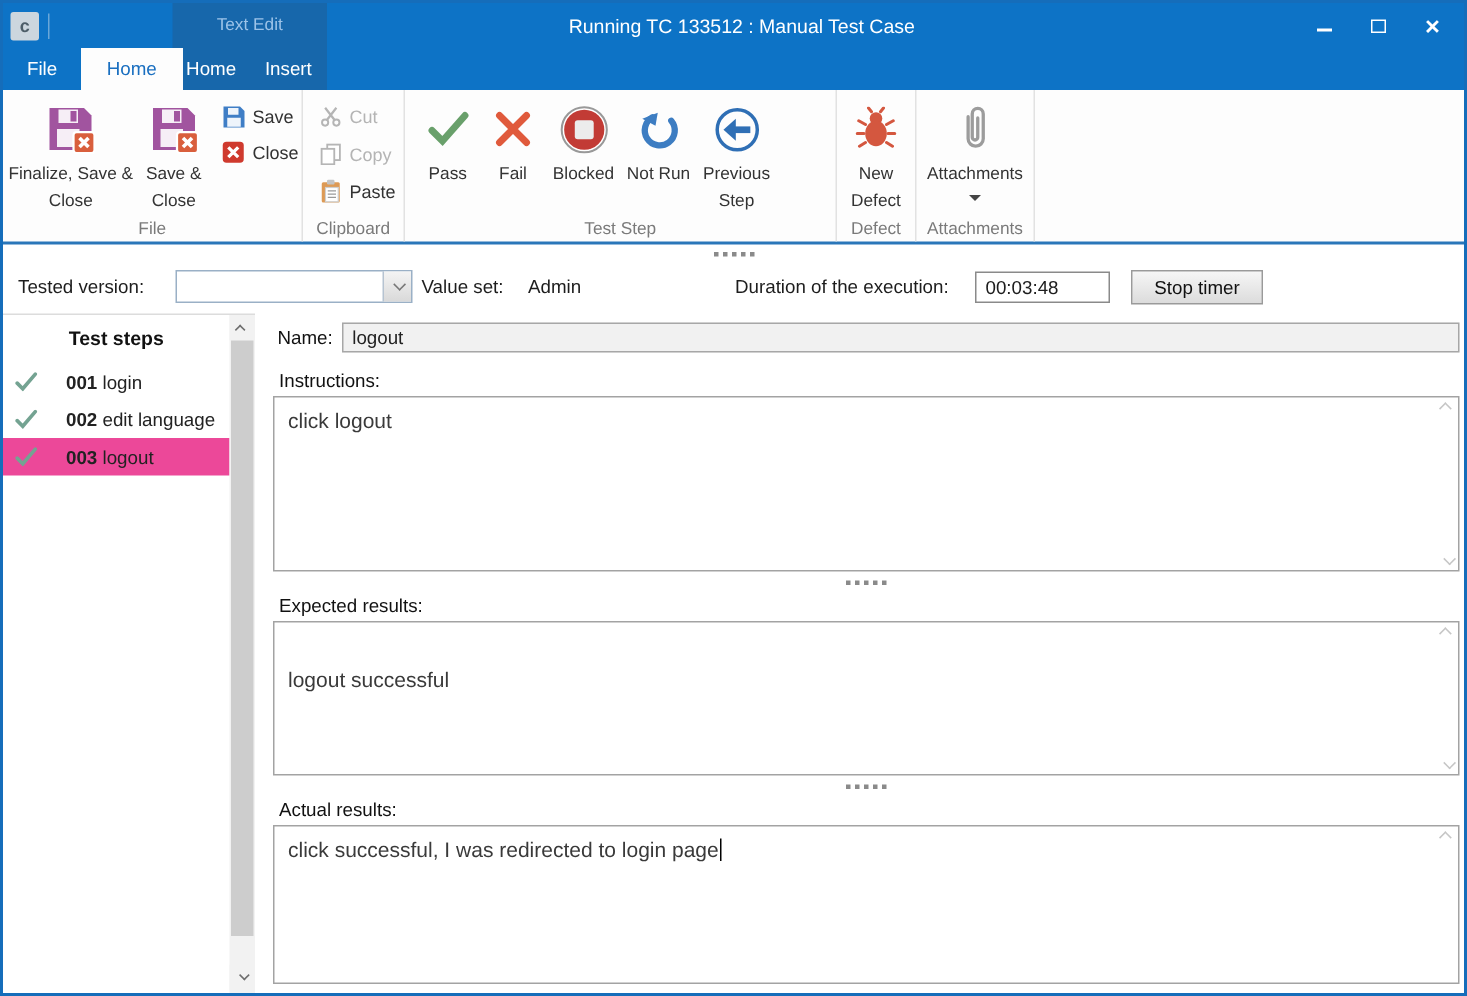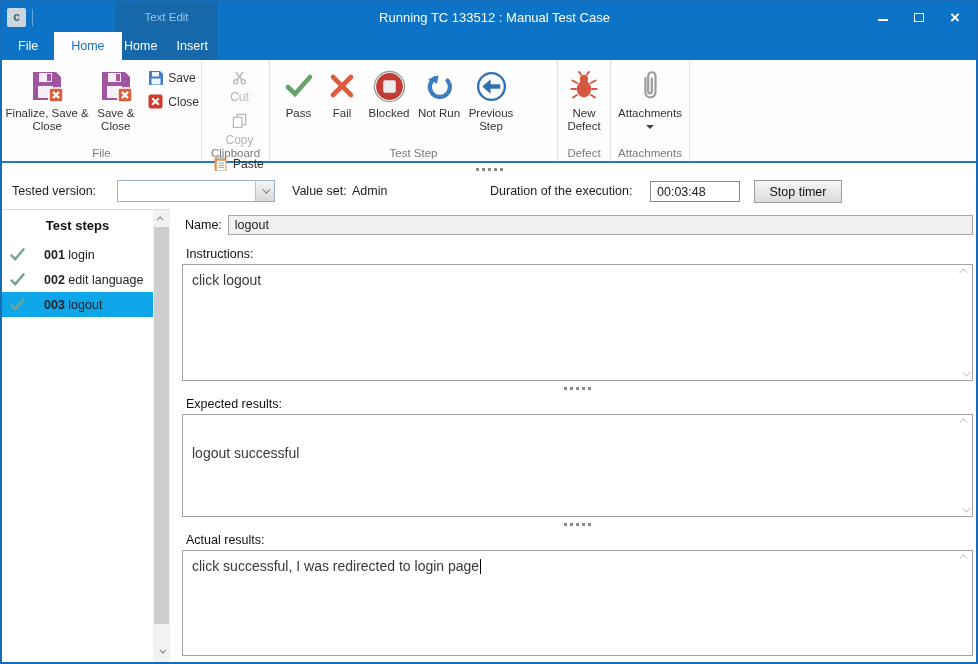--- a/index.html
+++ b/index.html
@@ -32,26 +32,26 @@
   .tabrow { position:absolute; left:0; top:30px; height:28px; display:flex; }
   .tab { padding:0 16px; display:flex; align-items:center; color:#fff; font-size:12.5px; }
   .tab.active { background:#fdfdfd; color:#1a6fc0; padding:0 17px; }
   
   .ribbon { height:103px; background:#fdfdfd; border-bottom:2px solid #2a76b9; display:flex; }
   .rgroup { position:relative; height:100%; border-right:1px solid #e2e2e2; padding:4px 2px 16px 2px; }
   .rgroup-label { position:absolute; left:0; right:0; bottom:2px; text-align:center;
     color:#7a7a7a; font-size:11.5px; }
   .bigbtns { display:flex; height:100%; align-items:flex-start; }
   .bigbtn { display:flex; flex-direction:column; align-items:center; padding-top:4px;
-    font-size:11.5px; color:#333; text-align:center; line-height:13px; cursor:default; }
+    font-size:11.5px; color:#333; text-align:center; line-height:18px; cursor:default; }
   .bigbtn .bicon { height:36px; display:flex; align-items:center; justify-content:center; margin-bottom:3px; }
   .bigbtn.disabled { color:#b4b4b4; }
   .smallcol { display:flex; flex-direction:column; gap:7px; padding-top:5px;justify-content:space-between; }
   .smallbtn { display:flex; align-items:center; gap:4px; font-size:12px; color:#333; cursor:default; }
-  .smallbtn.disabled { color:#b4b4b4;flex-direction:column; }
+  .smallbtn.disabled { color:#b4b4b4; }
   .smallbtn .sicon { width:17px; height:17px; display:flex; align-items:center; justify-content:center; }
   .drop-arrow { width:0; height:0; border-left:4px solid transparent; border-right:4px solid transparent;
     border-top:4px solid #444; margin-top:5px; }
   
   .dots { display:flex; justify-content:center; align-items:center; gap:3px; }
   .dots i { width:3px; height:3px; background:#8a8a8a; display:block; }
   .dots-row { height:12px; }
   
   .toolbar { position:relative; height:34px; font-size:12.5px; color:#1d1d1d; }
   .toolbar .lbl { position:absolute; top:9px; }
@@ -68,21 +68,21 @@
   .stop-btn { position:absolute; left:752px; top:5px; width:88px; height:23px;
     background:linear-gradient(#f6f6f6,#dcdcdc); border:1px solid #9a9a9a;
     display:flex; align-items:center; justify-content:center; font-size:12.5px; color:#111; }
   
   .main { display:flex; height:453px; }
   .steps-panel { position:relative; width:168px; border-top:1px solid #dcdcdc; background:#fff; }
   .steps-inner { width:151px; }
   .steps-header { text-align:center; font-weight:bold; font-size:13px; color:#111; padding:8px 0 9px 0; }
   .step-item { display:flex; align-items:center; height:25px; padding-left:8px; gap:19px;
     font-size:12.5px; color:#222; cursor:default; }
-  .step-item.selected { background:#0ea5e9; }
+  .step-item.selected { background:#ec4899; }
   .step-num { font-weight:bold; }
   .vscroll { position:absolute; right:0; top:0; bottom:0; width:17px; background:#f2f2f2; }
   .vs-arrow { position:absolute; left:0; width:17px; height:17px; background:#f2f2f2;
     display:flex; align-items:center; justify-content:center; }
   .vs-arrow .chev { width:5px; height:5px; border-color:#6e6e6e; }
   .vs-thumb { position:absolute; left:1px; right:1px; top:17px; bottom:38px; background:#cdcdcd; }
   
   .form-panel { flex:1; padding:3px 3px 0 12px; }
   .name-row { display:flex; align-items:center; margin-top:3px; gap:6px; }
   .name-row .flabel { font-size:12.5px; color:#111; padding-left:3px; }
@@ -322,21 +322,21 @@
   </div>
 
   <div class="toolbar">
     <span class="lbl" style="left:10px;">Tested version:</span>
     <div class="combo">
       <span class="combo-text"></span>
       <span class="combo-btn">
         <span class="chev down"></span>
       </span>
     </div>
-    <span class="lbl" style="left:290px;">Value set:</span>
+    <span class="lbl" style="left:279px;">Value set:</span>
     <span class="lbl" style="left:350px;">Admin</span>
     <span class="lbl" style="left:488px;">Duration of the execution:</span>
     <div class="dur-input">00:03:48</div>
     <div class="stop-btn">Stop timer</div>
   </div>
 
   <div class="main">
 
     <div class="steps-panel">
       <div class="steps-inner">

